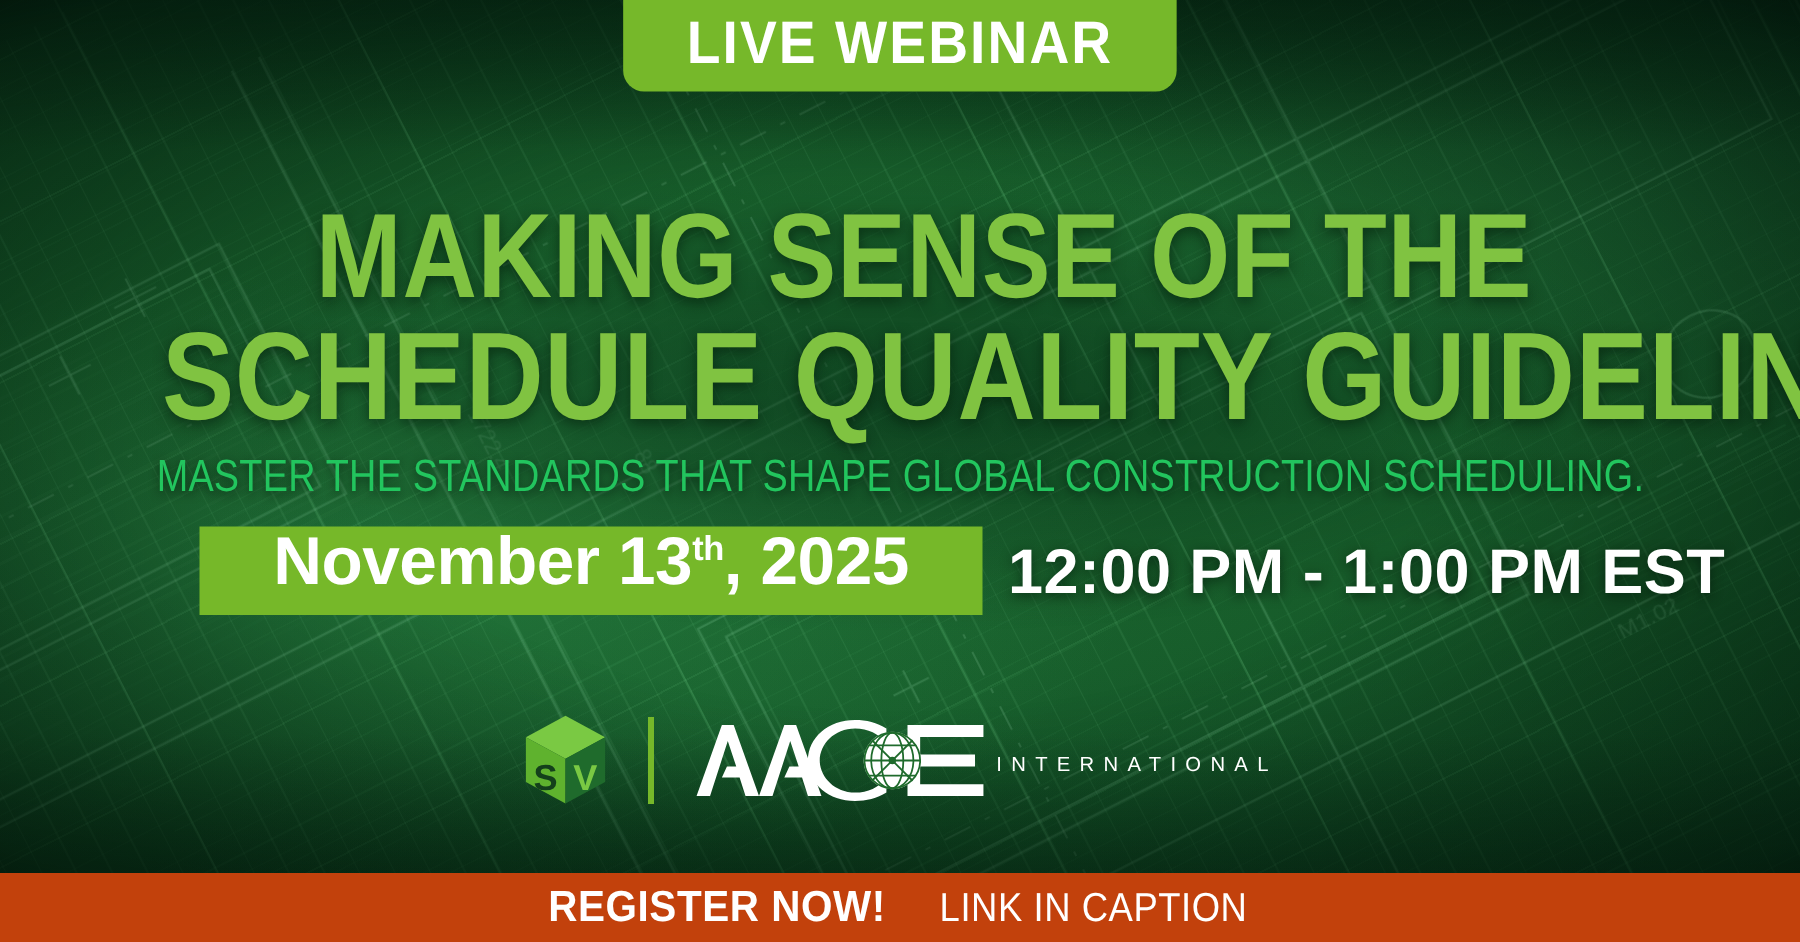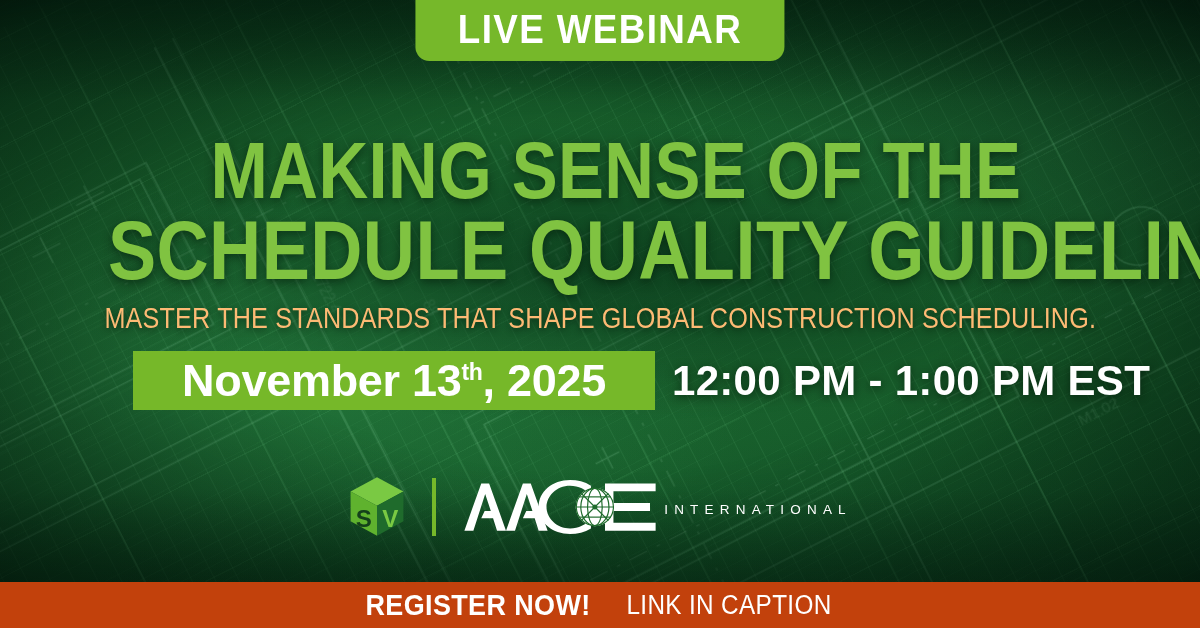--- a/index.html
+++ b/index.html
@@ -111,35 +111,35 @@
     letter-spacing:.5px;
     text-shadow:0 3px 10px rgba(0,20,6,.55);
     padding-left:32px;
   }
   .title-line{ display:block; transform:scaleX(.86); white-space:nowrap; }
   .title-line.l2{ font-size:83px; transform:scaleX(.87); }
 
   .subtitle{
     position:absolute; top:303px; left:0; right:0;
     text-align:center;
-    color:#fdba74;
+    color:#22c55e;
     font-size:30px;
     line-height:30px;
     letter-spacing:.2px;
     text-shadow:0 2px 7px rgba(0,18,6,.6);
     white-space:nowrap;
   }
   .subtitle span{ display:inline-block; transform:scaleX(.84); }
 
   
   .datebar{
     position:absolute; top:351px; left:133px;
     width:522px; height:59px;
     background:#76b829;
-    display:flex; align-items:center; justify-content:center;
+    display:flex; justify-content:center;
   }
   .datebar-text{
     color:#ffffff;
     font-weight:bold;
     font-size:45px;
     line-height:45px;
     letter-spacing:-.3px;
     white-space:nowrap;
   }
   .datebar-text sup{

